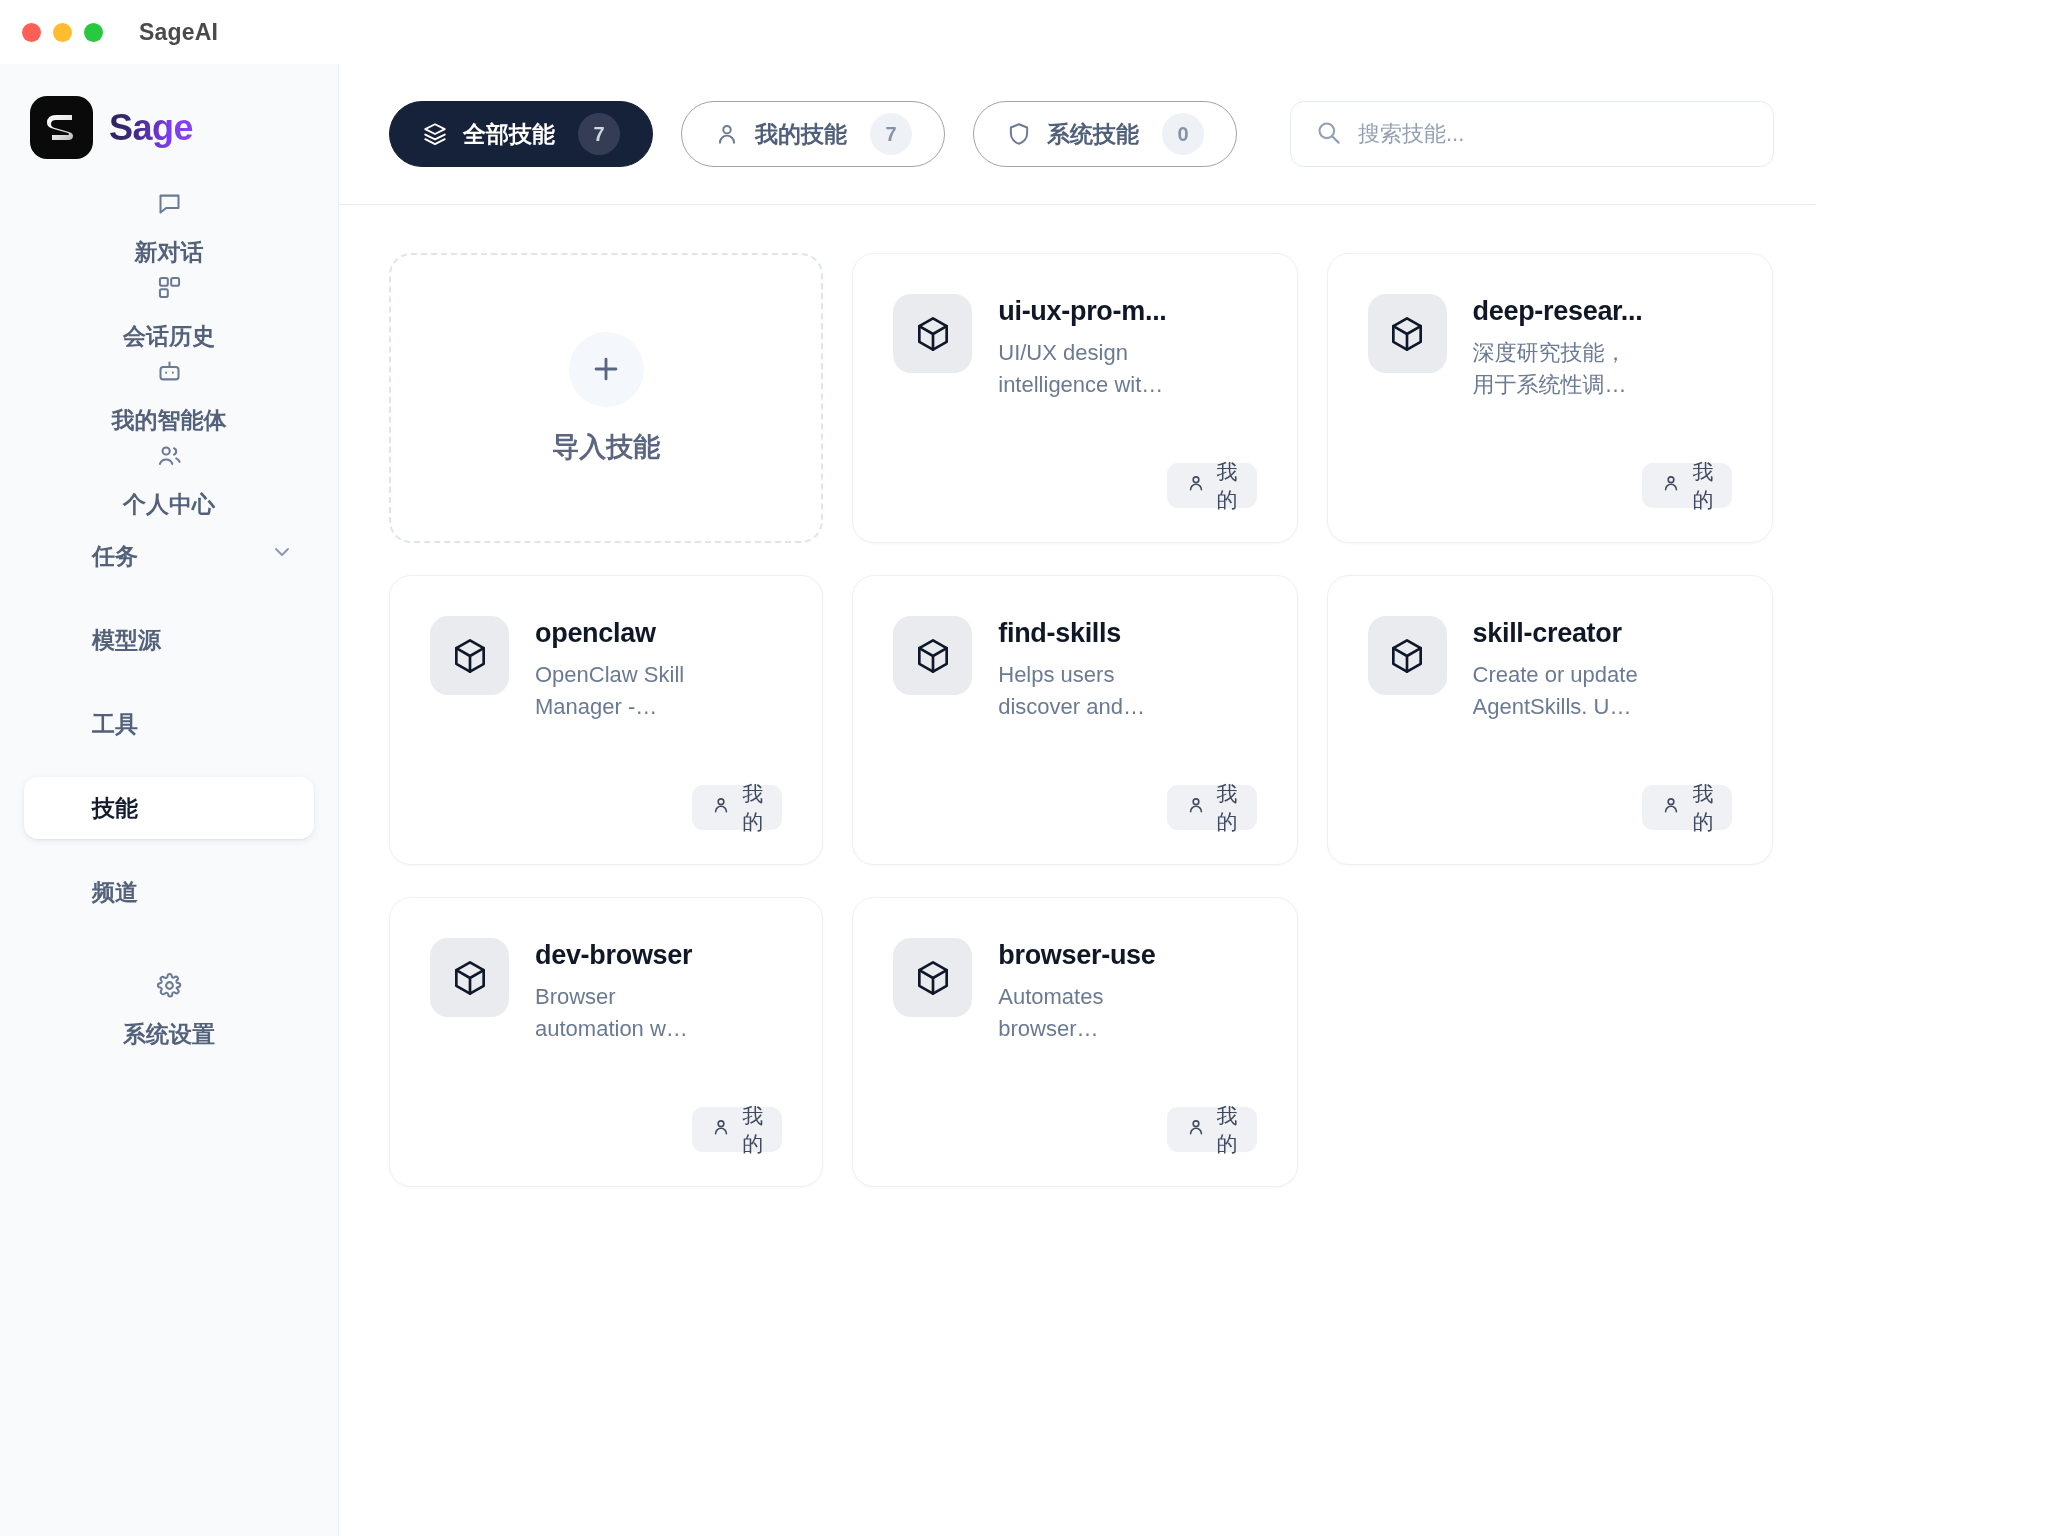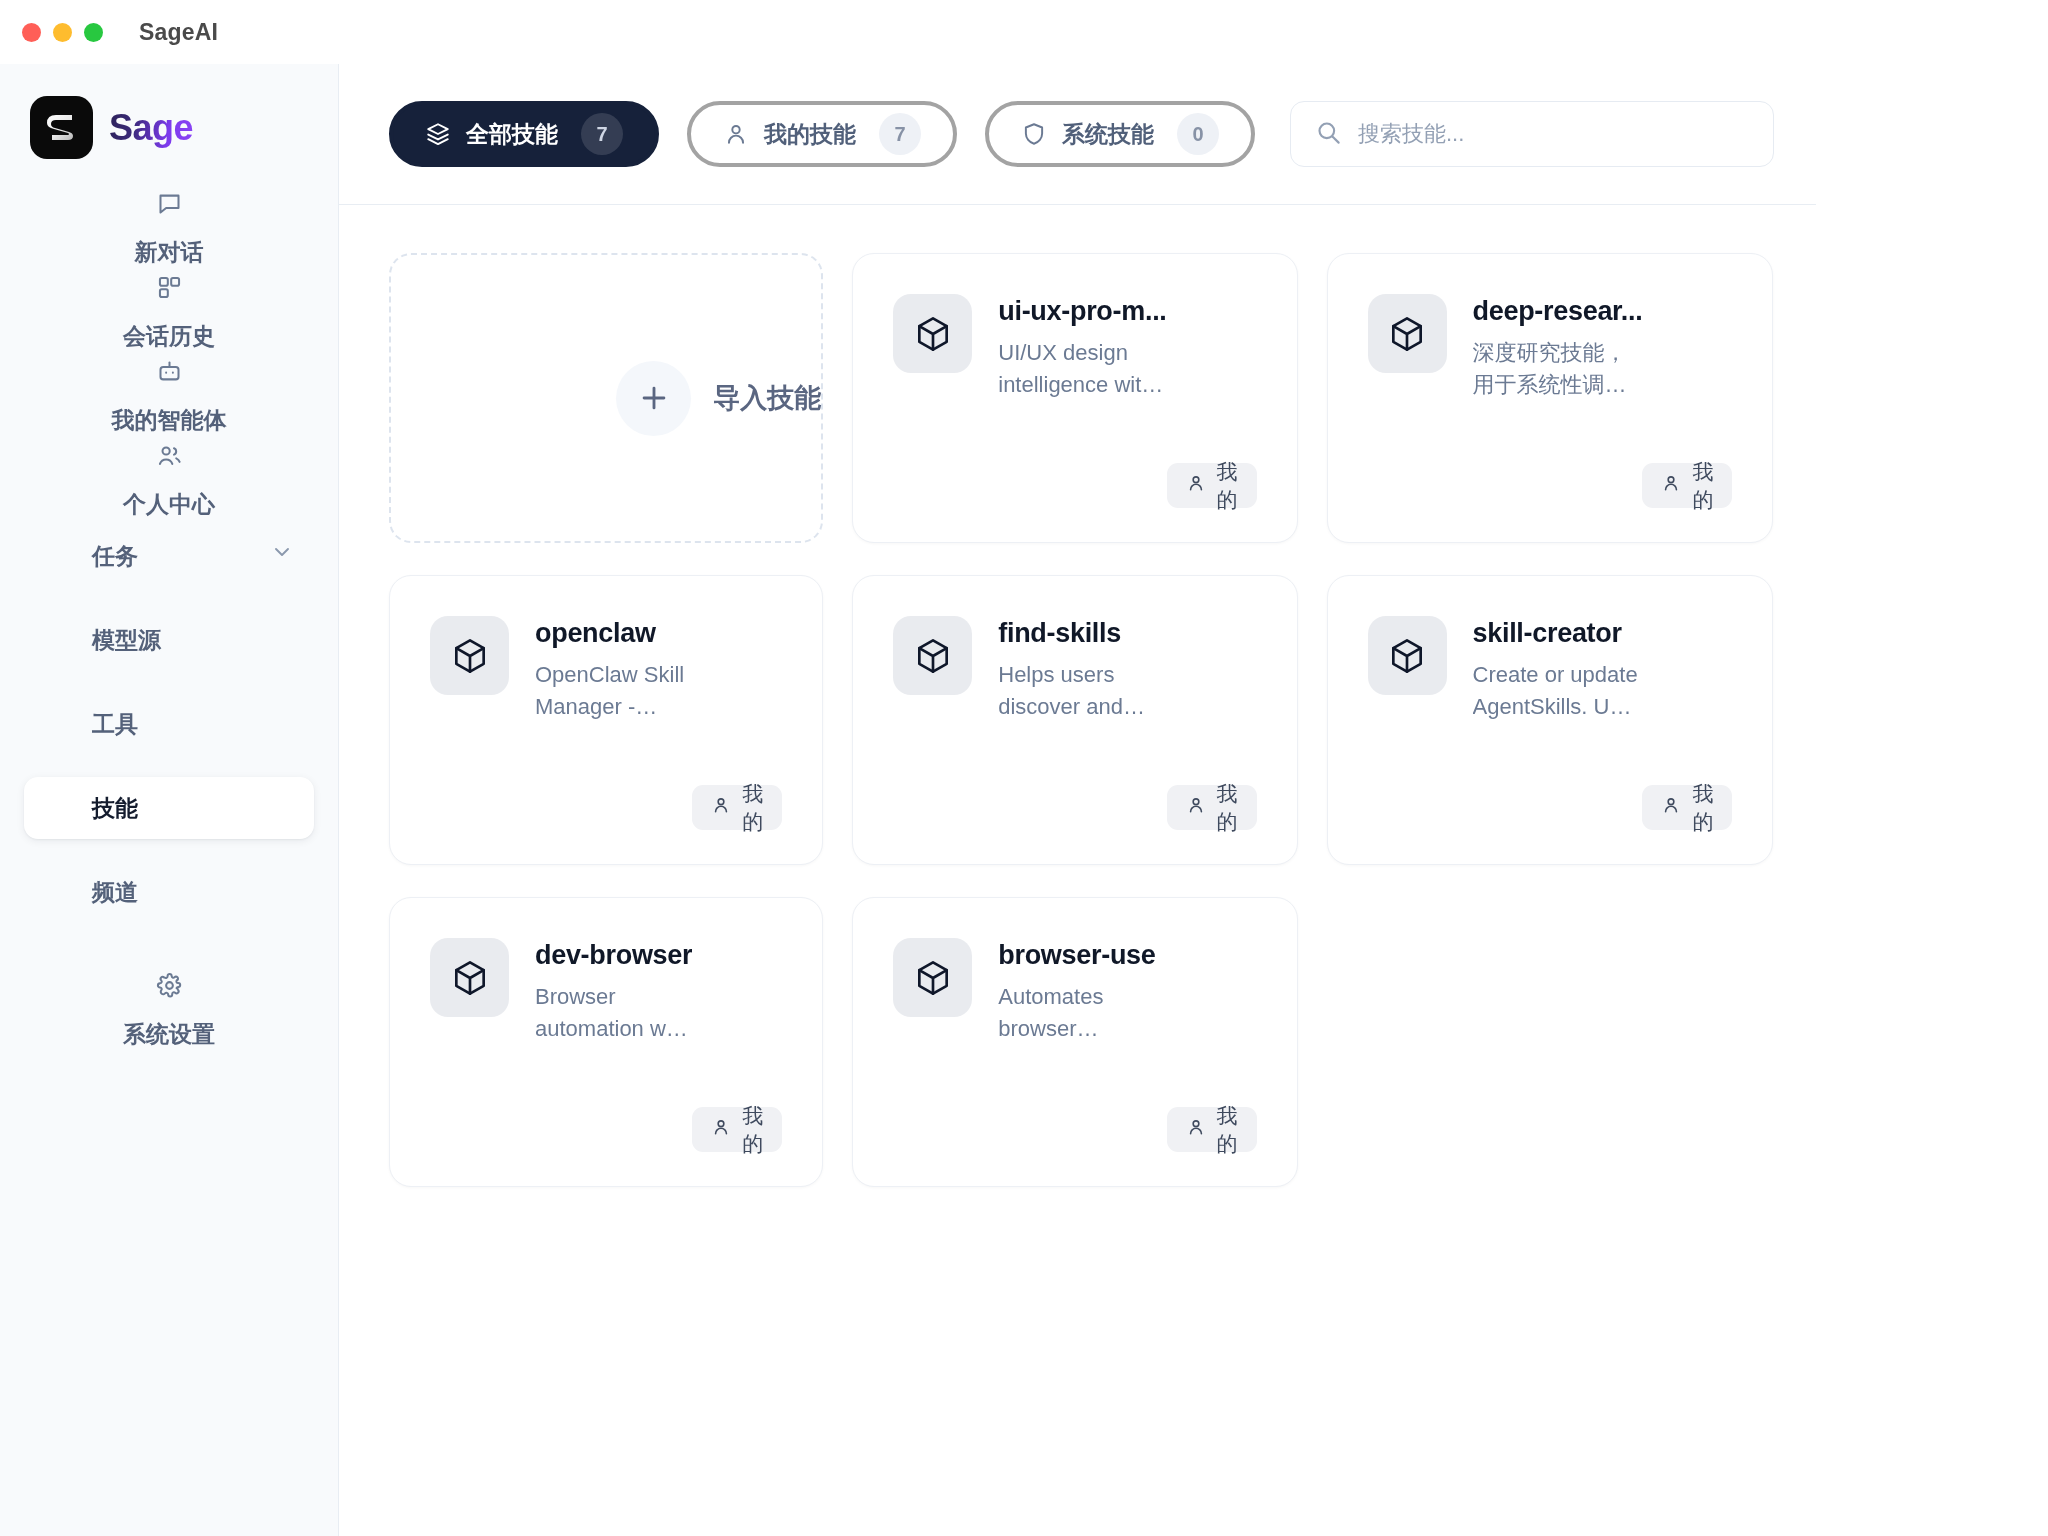--- a/index.html
+++ b/index.html
@@ -95,21 +95,21 @@
     display: flex; align-items: center;
     padding: 0 42px 0 50px;
     gap: 28px;
   }
   .tabs { display: flex; align-items: center; gap: 28px; }
   .tab {
     display: flex; align-items: center; gap: 15px;
     height: 66px; padding: 16px 32px;
     border-radius: 33px;
     font-size: 23px; font-weight: 700;
-    border: 4px solid #a3a3a3;
+    border: 1px solid #a3a3a3;
     background: #fff; color: #51607a;
     cursor: pointer; white-space: nowrap;
   }
   .tab.active { background: #16213a; border-color: #16213a; color: #fff; }
   .tab .t-ico { display:flex; align-items:center; }
   .tab .count {
     min-width: 42px; height: 42px; padding: 0 12px;
     border-radius: 21px;
     background: #eef1f6; color: #8792a6;
     font-size: 20px; font-weight: 600;
@@ -171,22 +171,22 @@
     display: inline-flex; align-items: center; gap: 11px;
     height: 45px; padding: 0 19px; border-radius: 11px;
     background: #f0f1f4; color: #3f4a5e;
     font-size: 21px; font-weight: 500;
   }
 
   .import-card {
     border: 2px dashed #dde4ee;
     border-radius: 22px;
     height: 290px;
-    display: flex; flex-direction: row;
-    align-items: center; justify-content: flex-end;
+    display: flex; flex-direction: column;
+    align-items: center; justify-content: center;
     gap: 22px;
     cursor: pointer;
     background: #fff;
   }
   .plus-circle {
     width: 75px; height: 75px; border-radius: 50%;
     background: #f4f7fb;
     display: flex; align-items: center; justify-content: center;
   }
   .import-label { font-size: 27px; font-weight: 700; color: #5a6681; }

